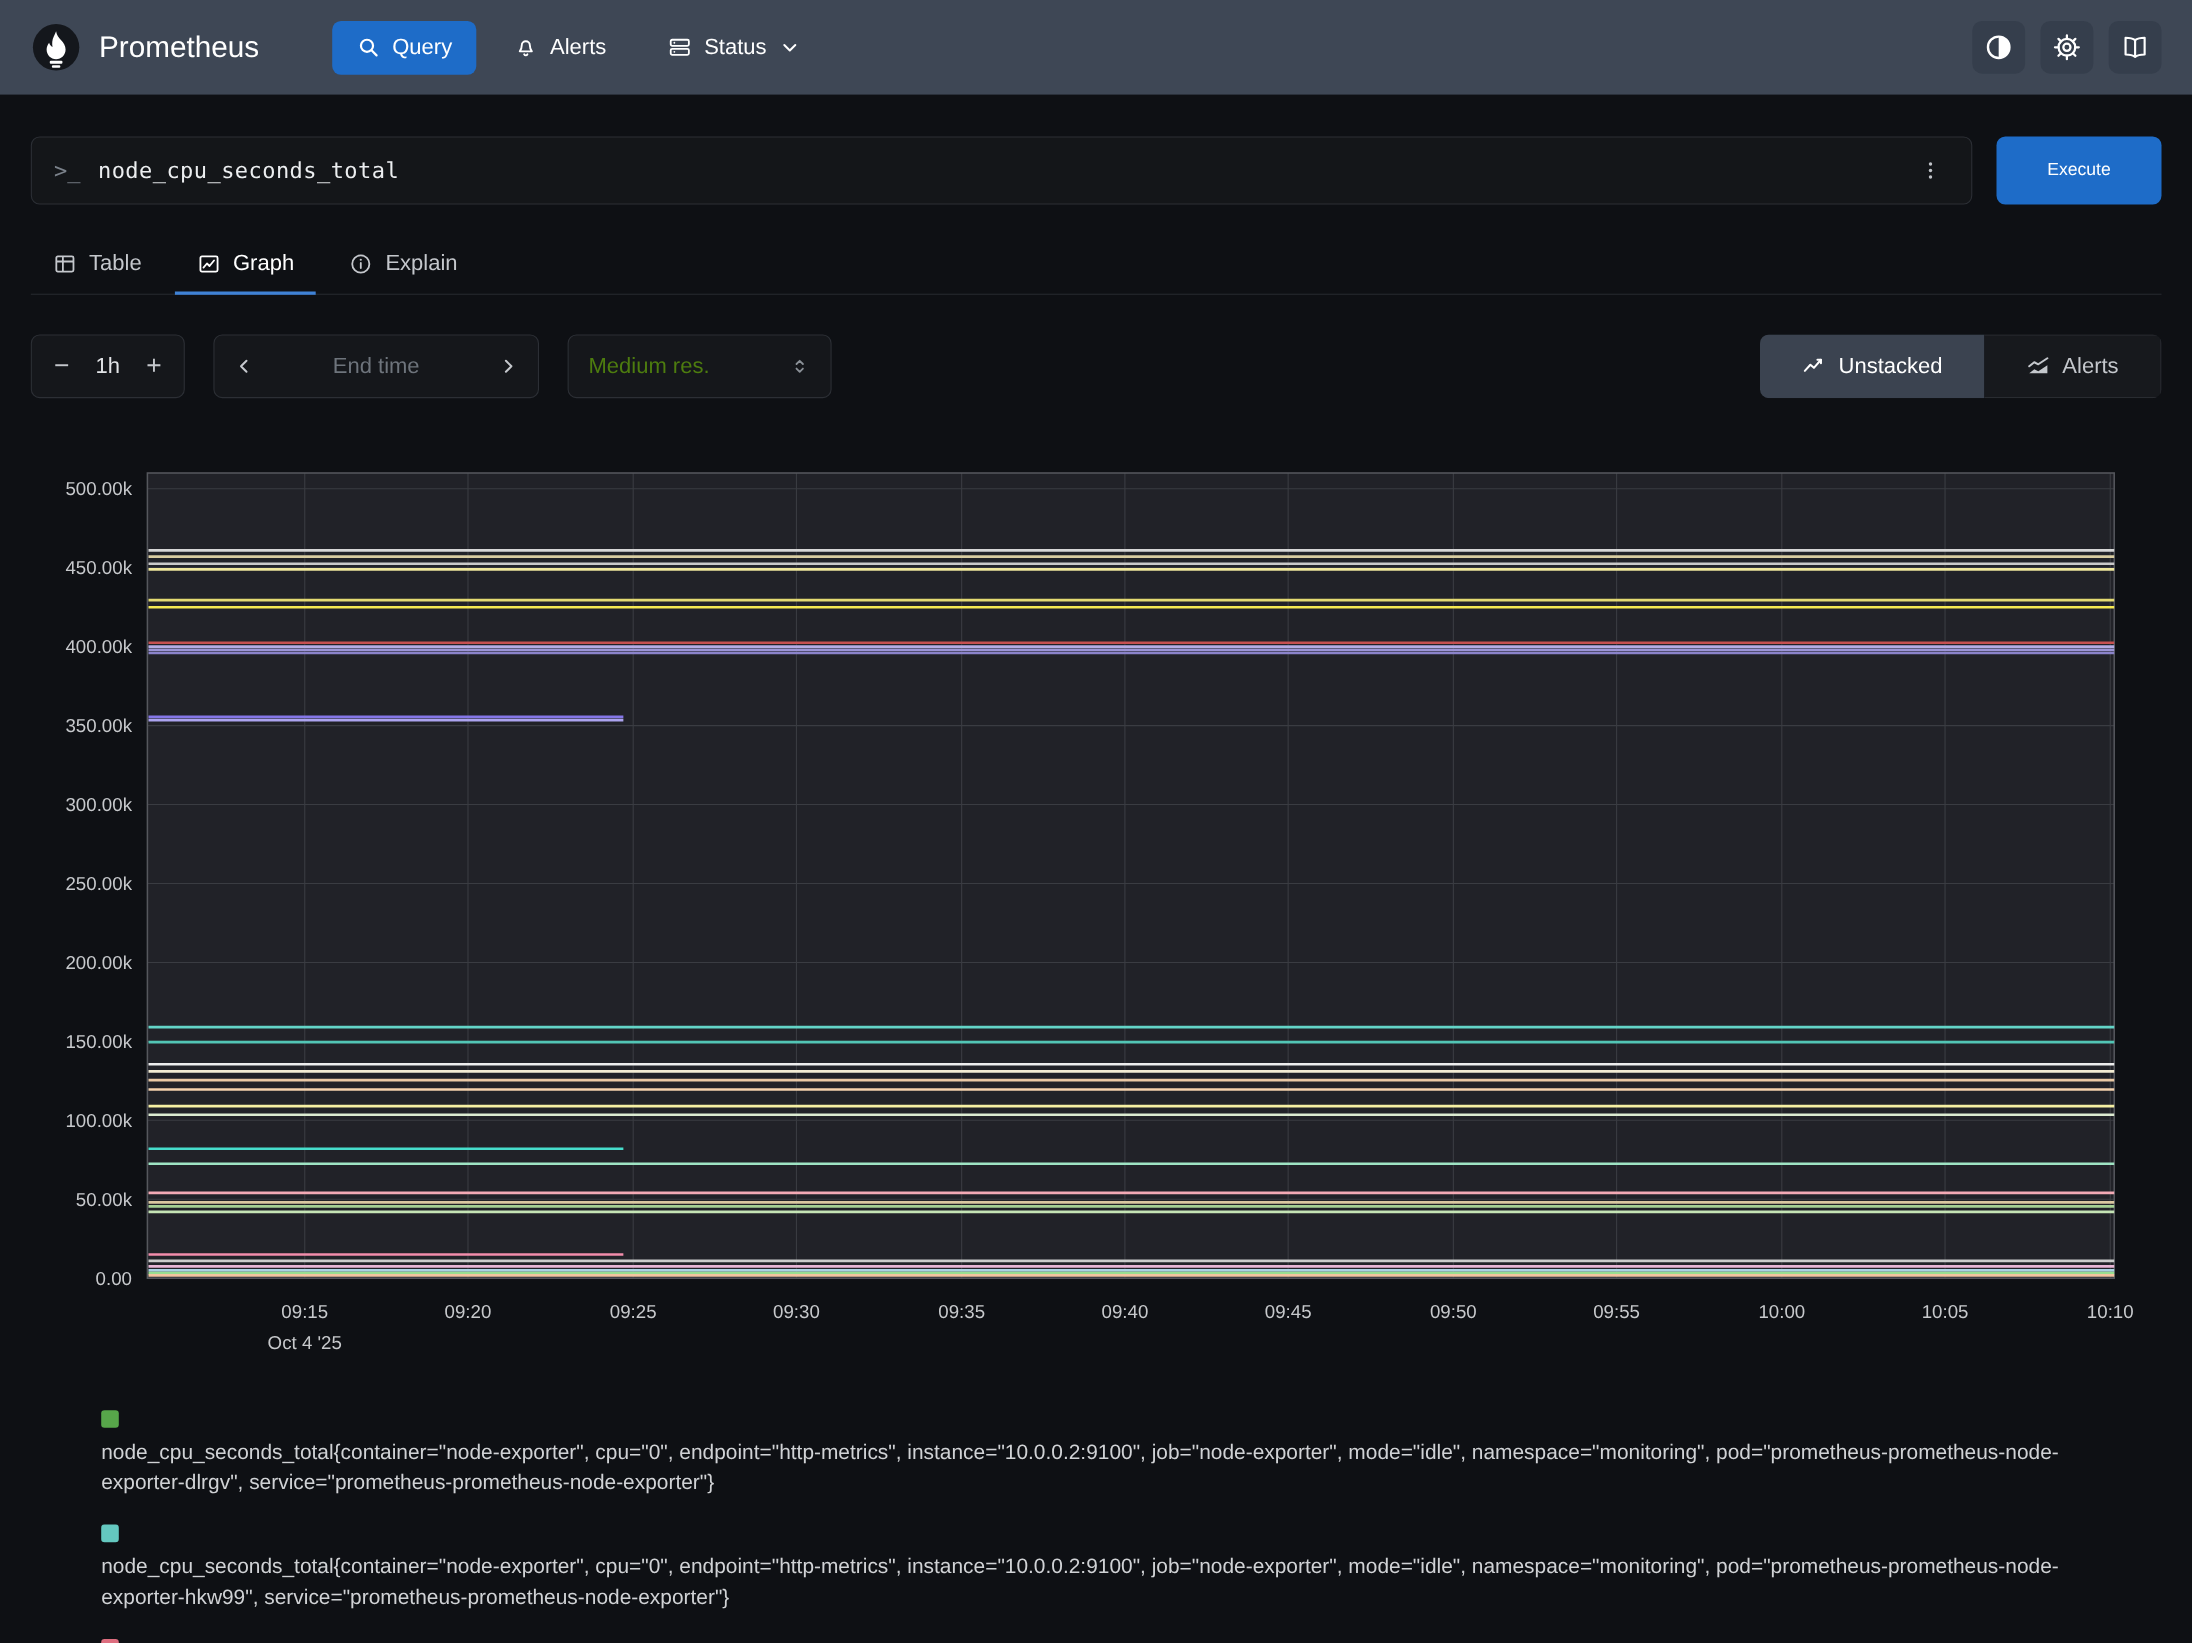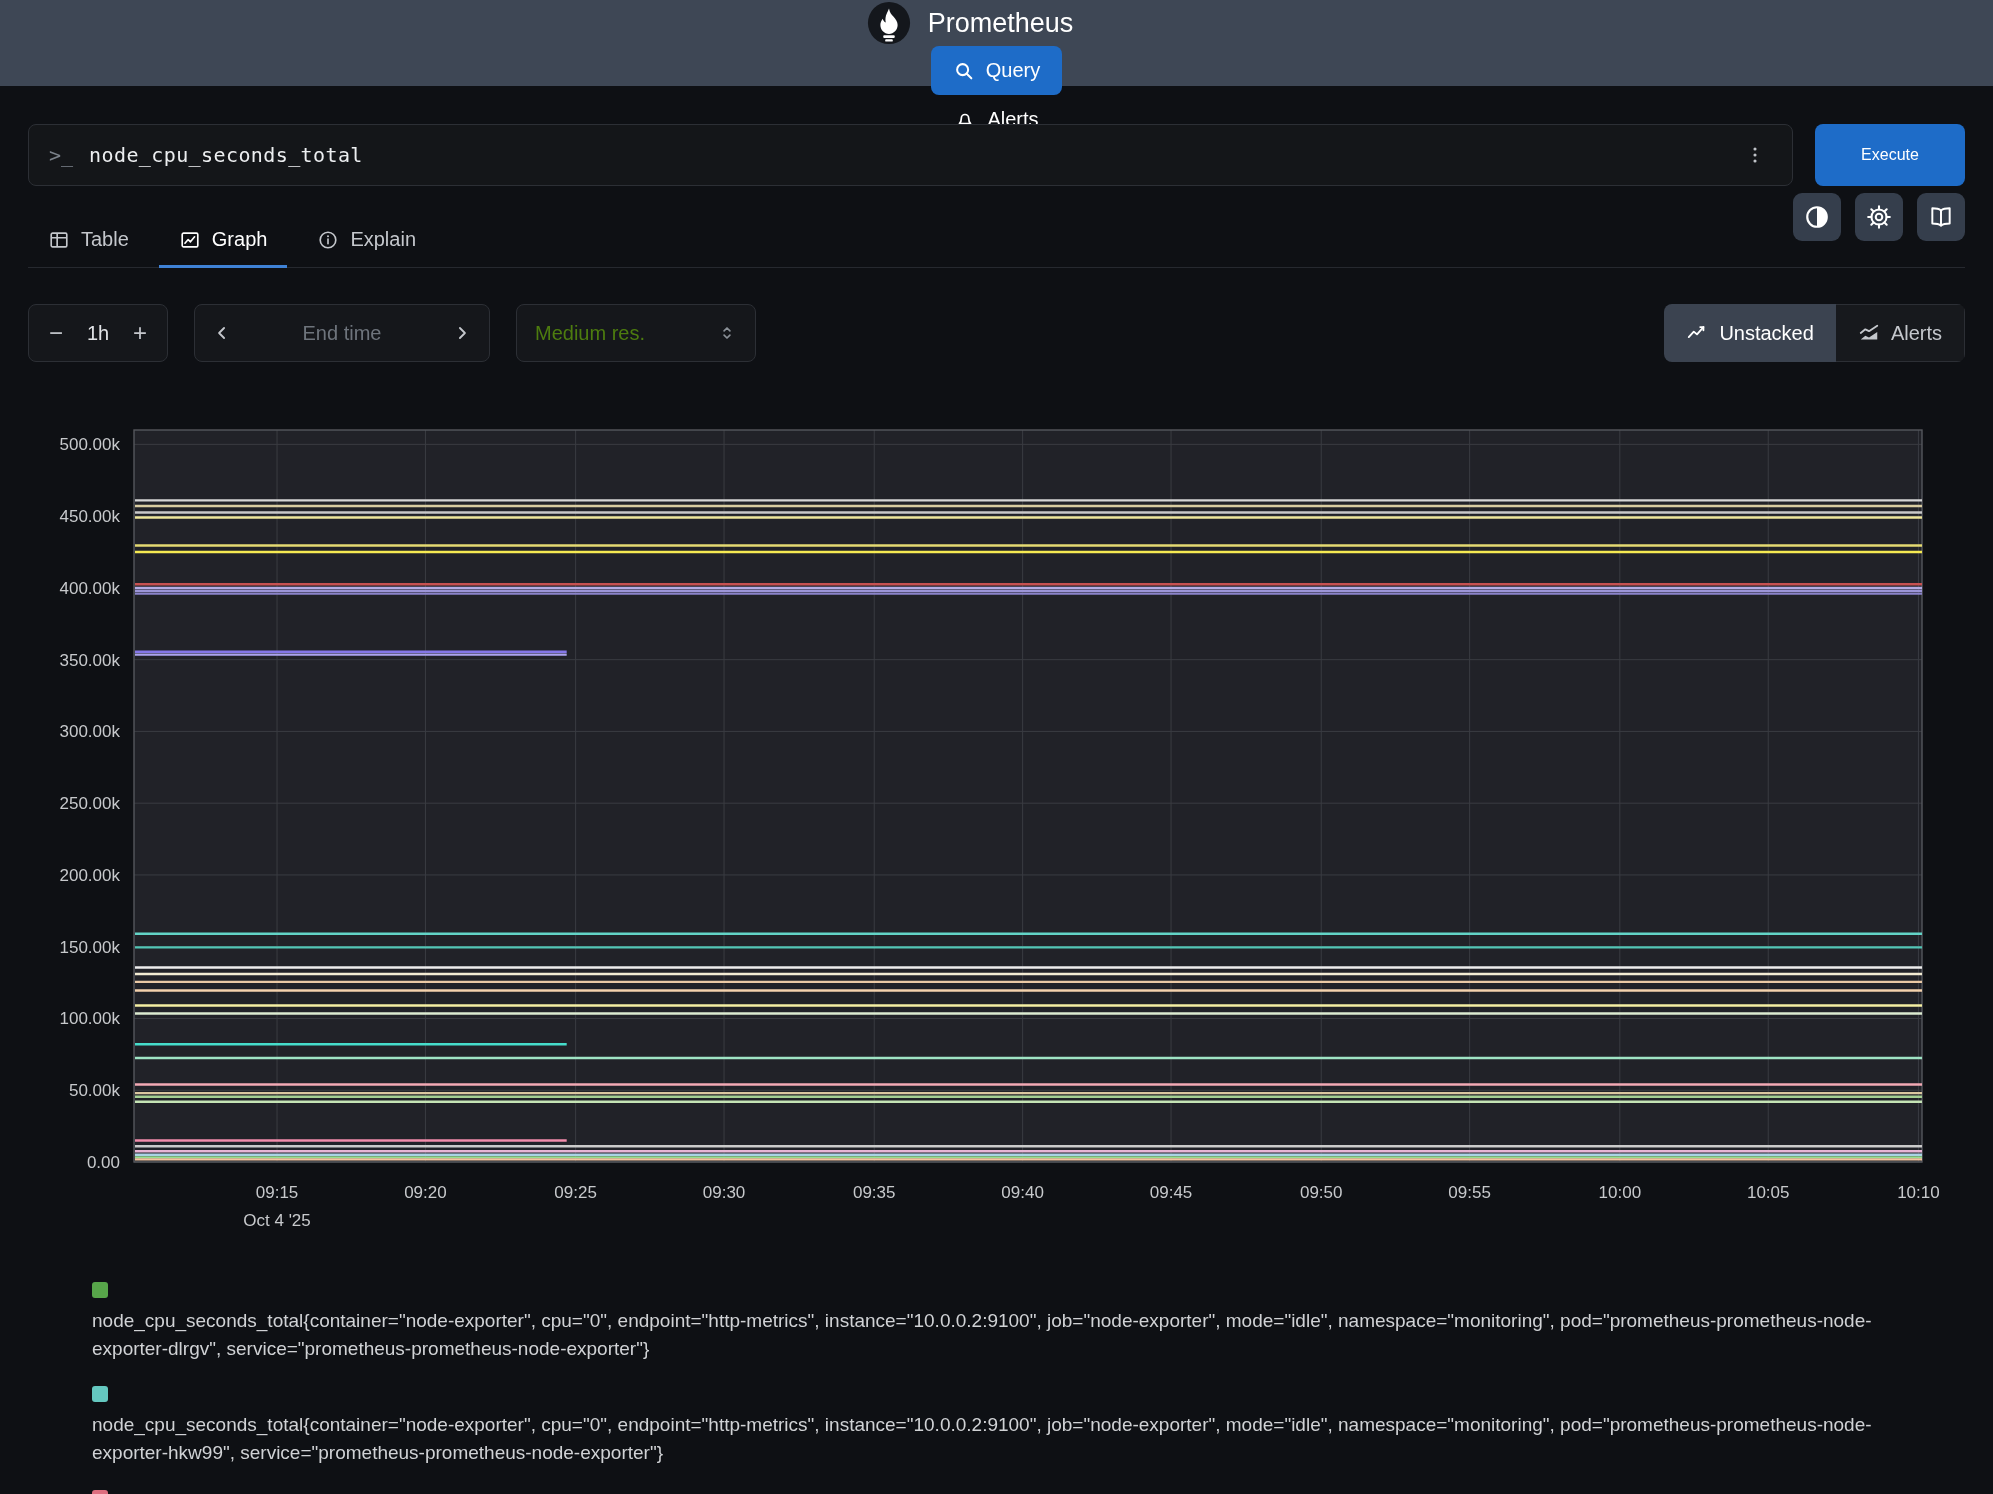--- a/index.html
+++ b/index.html
@@ -8,21 +8,21 @@
     background: #0e1014;
     color: #d5d7da;
     font-family: "Liberation Sans", sans-serif;
   }
   button { background: none; border: none; color: inherit; font: inherit; cursor: pointer; }
   svg { display: block; }
 
   
   .navbar {
     height: 86px; background: #3e4755;
-    display: flex; align-items: center; padding: 0 28px; flex-direction: column;
+    display: flex; align-items: center; gap: 12px; padding: 0 28px;
   }
   .brand { display: flex; align-items: center; gap: 16px; margin-right: 54px; color: #fff; font-size: 27px; }
   .nav-btn { display: flex; align-items: center; gap: 11px; padding: 13px 22px; border-radius: 8px; color: #fff; font-size: 20px; }
   .nav-btn.active { background: #1e6cc8; }
   .nav-right { margin-left: auto; display: flex; gap: 14px; }
   .icon-btn { width: 48px; height: 48px; display: flex; align-items: center; justify-content: center; background: #353e4c; border-radius: 9px; color: #fff; }
 
   
   .query-row { display: flex; gap: 22px; margin: 38px 28px 0; }
   .query-input {
@@ -44,21 +44,21 @@
   .controls { display: flex; align-items: center; gap: 26px; margin: 36px 28px 0; }
   .ctrl { background: #15171b; border: 1px solid #2c2f35; border-radius: 8px; height: 58px; display: flex; align-items: center; }
   .stepper { padding: 0 6px; gap: 4px; font-size: 20px; color: #e2e4e7; }
   .step-btn { width: 42px; height: 42px; font-size: 24px; color: #c4c7cc; }
   .range-label { min-width: 34px; text-align: center; }
   .endtime { width: 296px; padding: 0 6px; justify-content: space-between; }
   .endtime .ph { color: #6e747c; font-size: 20px; }
   .nav-chev { width: 42px; height: 42px; color: #c4c7cc; display: flex; align-items: center; justify-content: center; }
   .resolution { width: 240px; padding: 0 18px; justify-content: space-between; font-size: 20px; color: #4d7c0f; }
   .seg { margin-left: auto; display: flex; border-radius: 8px; overflow: hidden; }
-  .seg-btn { display: flex; align-items: center; gap: 11px; height: 58px; padding: 0 22px; font-size: 20px; }
+  .seg-btn { display: flex; align-items: center; gap: 11px; height: 58px; padding: 0 38px; font-size: 20px; }
   .seg-btn.active { background: #3b4350; color: #fff; }
   .seg-btn.inactive { background: #17191d; color: #c4c7cc; border: 1px solid #2c2f35; border-left: none; }
 
   
   .chart-wrap { margin: 52px 28px 0; }
   #chart-svg text { font-family: "Liberation Sans", sans-serif; }
 
   
   .legend { margin: 38px 70px 0 92px; }
   .legend-item { margin-bottom: 24px; }

